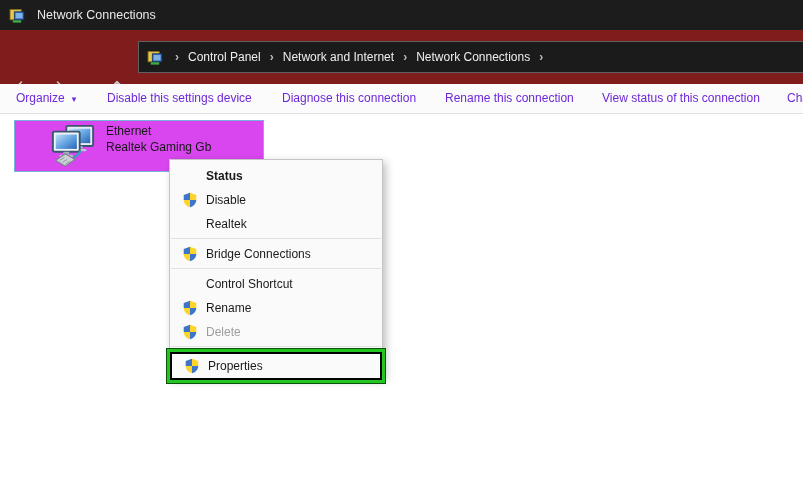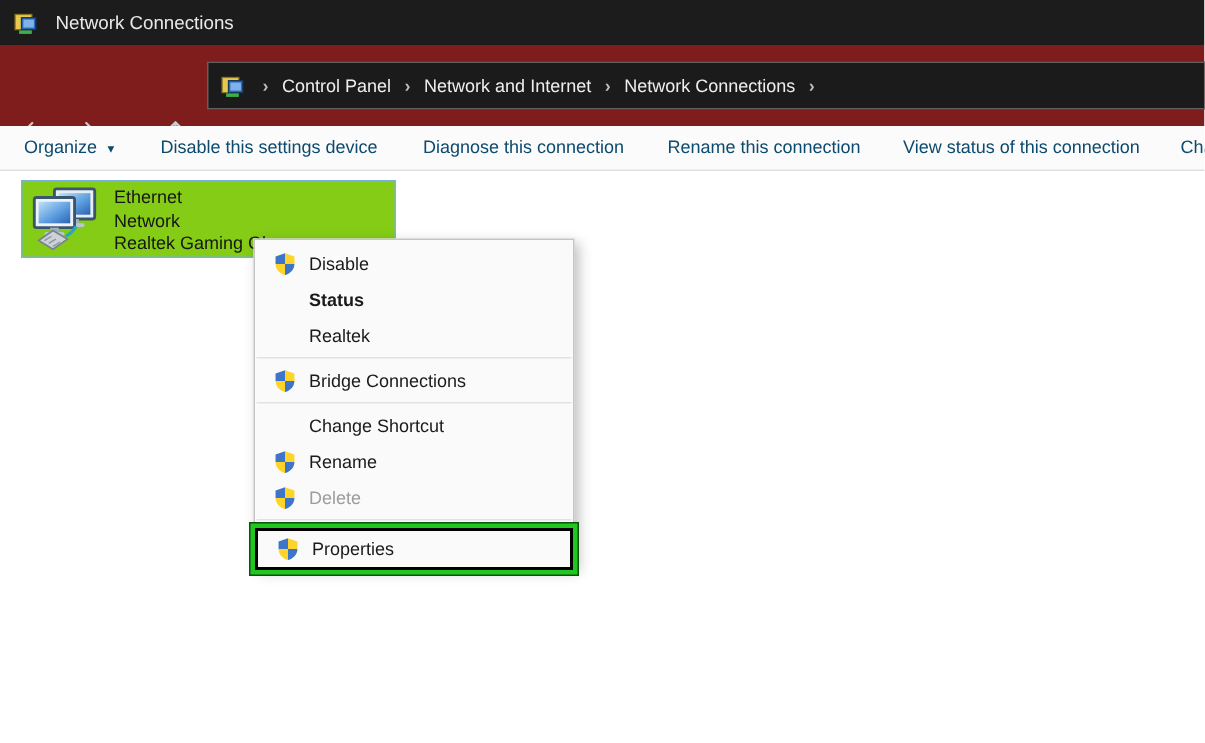--- a/index.html
+++ b/index.html
@@ -22,30 +22,30 @@
                 background:#1b1b1b; border:1px solid #606060; display:flex;
                 align-items:center; padding-left:8px; white-space:nowrap; }
   .addressbar .loc-icon { width:17px; height:17px; margin-right:7px; flex:0 0 auto; }
   .crumb { color:#eeeeee; font-size:12px; padding:0 5px; cursor:default; }
   .bsep { color:#bdbdbd; font-size:12px; padding:0 4px; }
   .bsep::before { content:"\203A"; font-weight:bold; }
 
   
   .toolbar { position:absolute; left:0; top:84px; width:803px; height:30px;
              background:#fbfbfb; border-bottom:1px solid #e0e0e0; }
-  .tb { position:absolute; top:0; height:30px; line-height:29px; color:#0c4a6e;
+  .tb { position:absolute; top:0; height:30px; line-height:29px; color:#6d28d9;
         font-size:12px; white-space:nowrap; cursor:default; }
   .caret { margin-left:7px; font-size:9px; }
   .caret::before { content:"\25BE"; }
 
   
   .content { position:absolute; left:0; top:114px; width:803px; height:381px; background:#ffffff; }
 
   .tile { position:absolute; left:14px; top:6px; width:250px; height:52px;
-          background:#84cc16; border:1px solid #77b2dd; display:flex; }
+          background:#d946ef; border:1px solid #77b2dd; display:flex;padding-left:30px; }
   .tile .eth-icon { width:46px; height:46px; margin:2px 0 0 5px; flex:0 0 auto; }
   .tile .tinfo { margin-left:10px; padding-top:3px; font-size:12px; color:#161616;
                  line-height:15.5px; white-space:nowrap; overflow:hidden; }
 
   
   .menu { position:absolute; left:169px; top:159px; width:214px; height:219px;
           background:#fafafa; border:1px solid #c5c5c5; padding-top:4px;
           box-shadow:3px 3px 8px rgba(0,0,0,0.25); }
   .mi { position:relative; height:24px; line-height:24px; font-size:12px; color:#1a1a1a;
         padding-left:36px; white-space:nowrap; cursor:default; }
@@ -167,49 +167,48 @@
     <div class="tb" style="left:787px">Change settings of this connection</div>
   </div>
 
   <div class="content">
     <div class="tile">
       <svg class="eth-icon" viewBox="0 0 48 48">
           <use href="#eth-icon"></use>
         </svg>
       <div class="tinfo">
         <div>Ethernet</div>
-        <div>Network</div>
         <div>Realtek Gaming Gb</div>
       </div>
     </div>
   </div>
 
   <div class="menu">
-    <div class="mi">
-      <svg class="shield" viewBox="0 0 16 16">
-          <use href="#uac-shield"></use>
-        </svg>
-      <span>Disable</span>
-    </div>
     <div class="mi bold">
       <span>Status</span>
     </div>
     <div class="mi">
+      <svg class="shield" viewBox="0 0 16 16">
+          <use href="#uac-shield"></use>
+        </svg>
+      <span>Disable</span>
+    </div>
+    <div class="mi">
       <span>Realtek</span>
     </div>
     <div class="sep"></div>
     <div class="mi">
       <svg class="shield" viewBox="0 0 16 16">
           <use href="#uac-shield"></use>
         </svg>
       <span>Bridge Connections</span>
     </div>
     <div class="sep"></div>
     <div class="mi">
-      <span>Change Shortcut</span>
+      <span>Control Shortcut</span>
     </div>
     <div class="mi">
       <svg class="shield" viewBox="0 0 16 16">
           <use href="#uac-shield"></use>
         </svg>
       <span>Rename</span>
     </div>
     <div class="mi disabled">
       <svg class="shield" viewBox="0 0 16 16">
           <use href="#uac-shield"></use>

